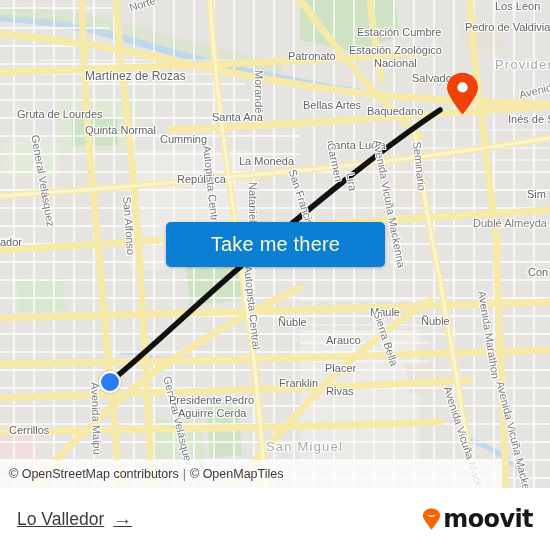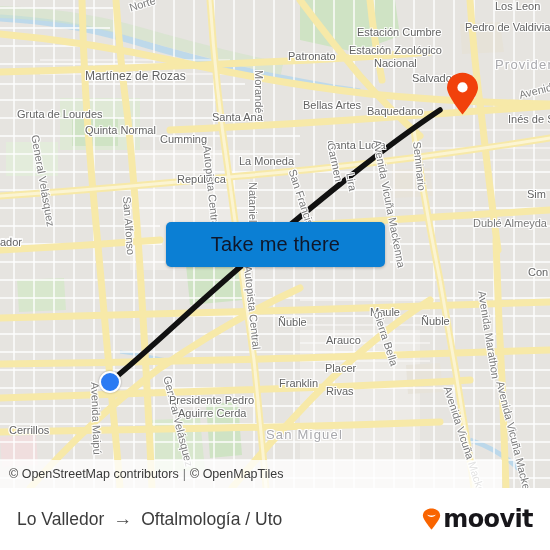--- a/index.html
+++ b/index.html
@@ -92,21 +92,21 @@
   
   #take-me-there {
     position: absolute;
     left: 166px;
     top: 222px;
     width: 219px;
     height: 45px;
     background: #0b7fd4;
     border: none;
     border-radius: 5px;
-    color: #0f172a;
+    color: #fef9c3;
     font-family: "Liberation Sans", sans-serif;
     font-size: 20px;
     letter-spacing: 0.2px;
     cursor: pointer;
     box-shadow: 0 1px 3px rgba(0,0,0,0.25);
   }
 
   
   #attribution {
     position: absolute;
@@ -139,20 +139,21 @@
     padding: 0 17px;
     box-sizing: border-box;
   }
   #route-title {
     display: flex;
     align-items: center;
     font-size: 17.5px;
     color: #3c3c3c;
     gap: 9px;
     flex: 1;
+    text-decoration: underline;
   }
   #route-title .arrow {
     font-size: 19px;
     color: #4a4a4a;
     line-height: 1;
     position: relative;
     top: -1px;
   }
   #moovit-logo {
     display: flex;
@@ -372,21 +373,21 @@
         <div class="maplabel place" style="left: 421px; top: 316px;">Ñuble</div>
         <div class="maplabel place" style="left: 278px; top: 317px;">Ñuble</div>
         <div class="maplabel place" style="left: 326px; top: 335px;">Arauco</div>
         <div class="maplabel place" style="left: 325px; top: 363px;">Placer</div>
         <div class="maplabel street" style="left: 382px; top: 310px; transform-origin: left top; transform: rotate(72deg);">Sierra Bella</div>
         <div class="maplabel place" style="left: 326px; top: 386px;">Rivas</div>
         <div class="maplabel place" style="left: 279px; top: 378px;">Franklin</div>
         <div class="maplabel street" style="left: 487px; top: 290px; transform-origin: left top; transform: rotate(81deg);">Avenida Marathon</div>
         <div class="maplabel street" style="left: 452px; top: 385px; transform-origin: left top; transform: rotate(72deg);">Avenida Vicuña Mackenna</div>
         <div class="maplabel street" style="left: 505px; top: 380px; transform-origin: left top; transform: rotate(76deg);">Avenida Vicuña Macke</div>
-        <div class="maplabel district" style="left: 266px; top: 428px;">San Miguel</div>
+        <div class="maplabel district" style="left: 266px; top: 440px;">San Miguel</div>
         <div class="maplabel place" style="left: 169px; top: 395px;">Presidente Pedro</div>
         <div class="maplabel place" style="left: 178px; top: 408px;">Aguirre Cerda</div>
         <div class="maplabel place" style="left: 9px; top: 425px;">Cerrillos</div>
         <div class="maplabel place" style="left: 0px; top: 237px;">ador</div>
       </div>
 
     <div id="origin-marker"></div>
 
     <div id="dest-marker">
       <svg viewBox="0 0 33 43" width="33" height="43">
@@ -402,21 +403,20 @@
       <span>© OpenStreetMap contributors</span>
       <span class="sep">|</span>
       <span style="padding-left:0">© OpenMapTiles</span>
     </div>
   </div>
 
   <div id="footer">
     <div id="route-title">
       <span>Lo Valledor</span>
       <span class="arrow">→</span>
-      <span>Oftalmología / Uto</span>
     </div>
     <div id="moovit-logo">
       <span style="display:flex;">
         <svg viewBox="0 0 24 28" width="19" height="22">
           <path d="M12 27.5 C 12 27.5 23 14.5 23 9.8 C 23 4.1 18.1 0.5 12 0.5
                    C 5.9 0.5 1 4.1 1 9.8 C 1 14.5 12 27.5 12 27.5 Z" fill="#f96400"></path>
           <path d="M6.6 8.2 C 7.6 12.4 16.4 12.4 17.4 8.2 C 15.2 10.1 8.8 10.1 6.6 8.2 Z" fill="#ffffff"></path>
         </svg>
       </span>
       <span id="moovit-wordmark">moovit</span>

